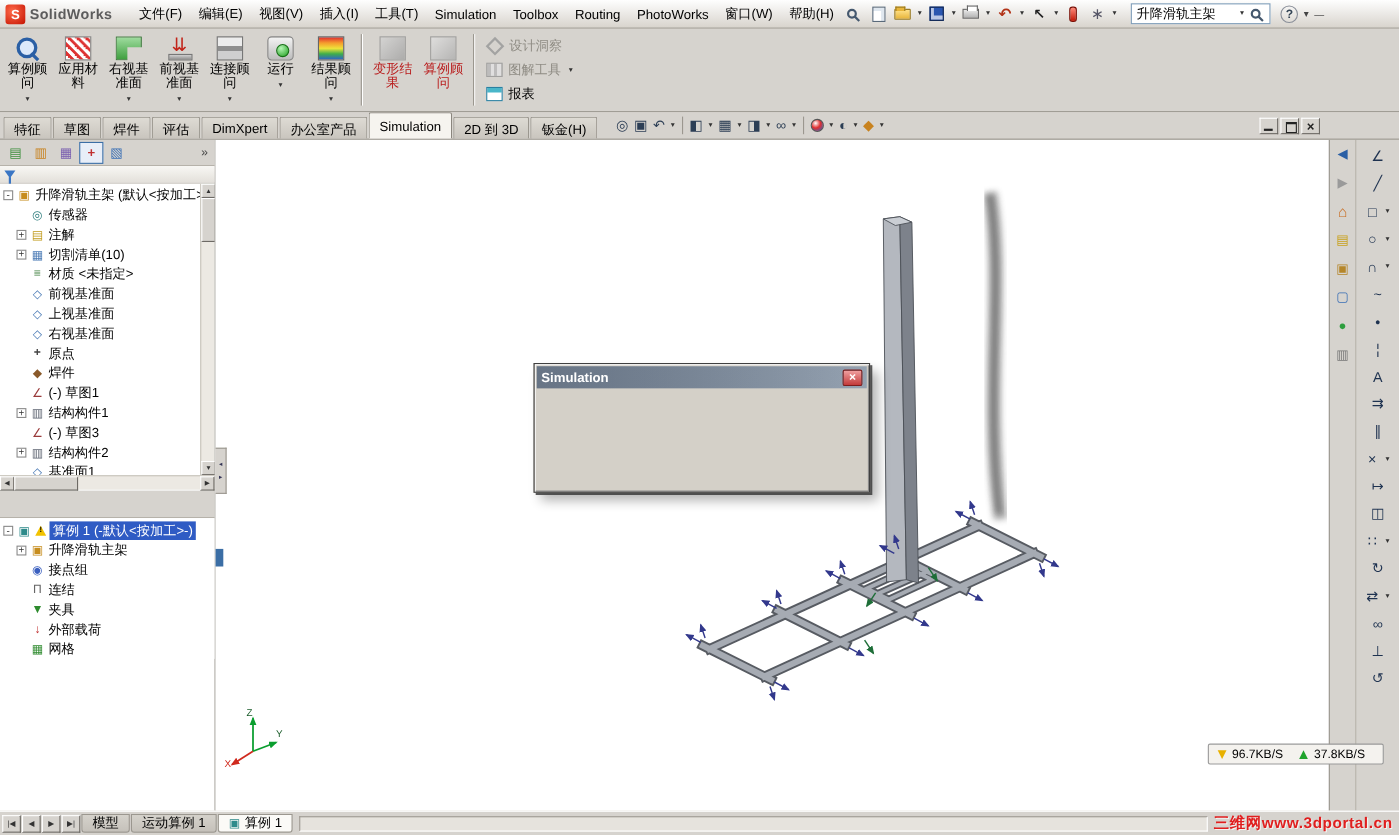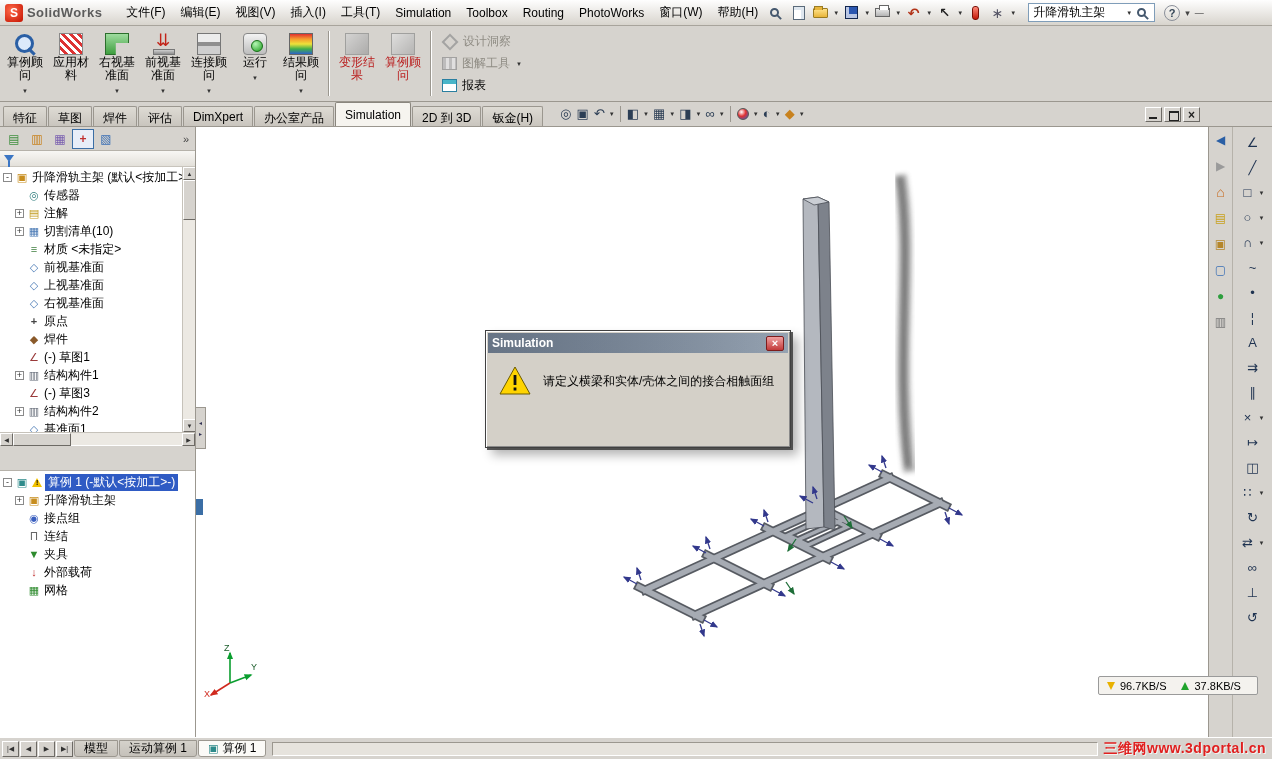--- a/index.html
+++ b/index.html
@@ -654,23 +654,15 @@
     <span>96.7KB/S</span>
     <span class="arr-up"></span>
     <span>37.8KB/S</span>
   </div>
 
   <div class="dlg">
     <div class="dlg-title">
       <span>Simulation</span>
       <span class="dlg-close">×</span>
     </div>
-    <div class="dlg-body">
-      <svg width="32" height="29" viewBox="0 0 32 29">
-        <polygon points="16,1 31,28 1,28" fill="#ffd400" stroke="#6b5a00" stroke-width="1"></polygon>
-        <rect x="14.6" y="9" width="2.8" height="10" fill="#111"></rect>
-        <rect x="14.6" y="21.5" width="2.8" height="3" fill="#111"></rect>
-      </svg>
-      <div class="dlg-msg">请定义横梁和实体/壳体之间的接合相触面组</div>
-    </div>
   </div>
 
 </div>
 
 </body></html>

